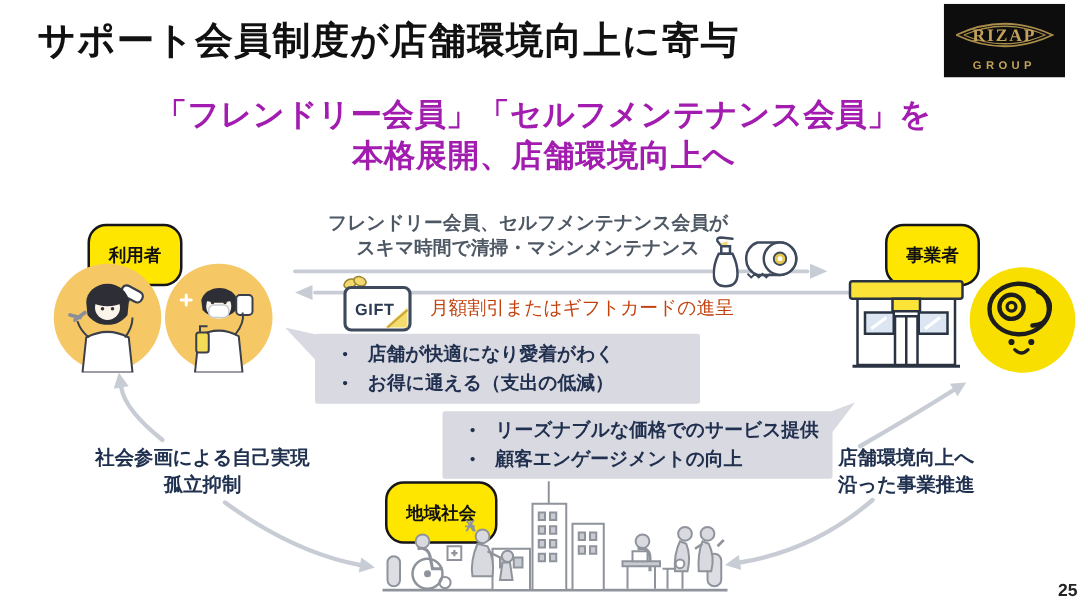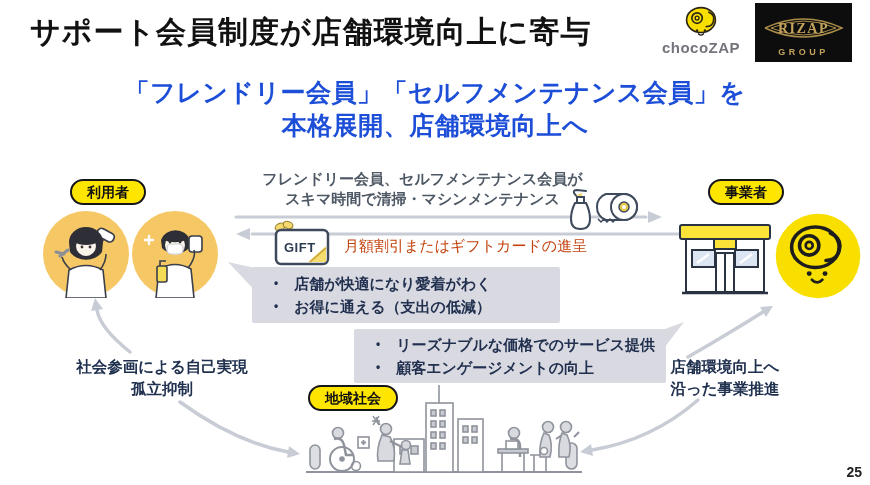--- a/index.html
+++ b/index.html
@@ -6,25 +6,25 @@
   .slide{
     position:relative;width:870px;height:485px;background:#ffffff;overflow:hidden;
     font-family:"Liberation Sans",sans-serif;
   }
   .abs{position:absolute;}
   .title{
     left:30px;top:12px;font-size:30px;font-weight:900;color:#111;letter-spacing:1px;white-space:nowrap;
   }
   .subtitle{
     left:0;top:76px;width:870px;text-align:center;font-size:25px;line-height:33px;
-    font-weight:700;color:#1d4ed8;letter-spacing:0.5px;
+    font-weight:700;color:#a21caf;letter-spacing:0.5px;
   }
   .badge{
     background:#FFE600;border:2.5px solid #15151a;border-radius:15px;
-    font-size:14px;font-weight:700;color:#111;padding:2px 15px;line-height:18px;white-space:nowrap;
+    font-size:14px;font-weight:700;color:#111;padding:14px 15px;line-height:18px;white-space:nowrap;
   }
   .flow-text{
     left:235px;top:169px;width:375px;text-align:center;font-size:15px;line-height:20px;
     color:#4E5864;font-weight:700;
   }
   .gift-text{
     left:344px;top:237px;font-size:15px;color:#c2410c;font-weight:500;white-space:nowrap;
   }
   .bubble{
     background:#D9D9E2;border-radius:2px;color:#21304E;font-weight:700;font-size:15px;
@@ -68,32 +68,20 @@
       <polygon points="580,452 591,444 593,456"></polygon>
     </g>
     <g fill="#D9D9E2">
       <polygon points="228,262 268,271 258,294"></polygon>
       <polygon points="684,322 646,336 658,356"></polygon>
     </g>
   </svg>
 
   <div class="abs title">サポート会員制度が店舗環境向上に寄与</div>
 
-  <div class="abs choco-logo">
-    <svg width="40" height="38" viewBox="0 0 60 58" style="margin:0 auto">
-      <ellipse cx="30" cy="26" rx="22" ry="19" fill="#F8DF00" stroke="#2b2414" stroke-width="2.5"></ellipse>
-      <circle cx="24" cy="23" r="8" fill="none" stroke="#2b2414" stroke-width="2.5"></circle>
-      <circle cx="24" cy="23" r="3" fill="none" stroke="#2b2414" stroke-width="2"></circle>
-      <path d="M 42,14 q 10,4 7,14 q -2,8 -11,8" fill="none" stroke="#2b2414" stroke-width="2.5" stroke-linecap="round"></path>
-      <circle cx="24" cy="42" r="1.8" fill="#2b2414"></circle>
-      <circle cx="36" cy="42" r="1.8" fill="#2b2414"></circle>
-      <path d="M 26,47 q 4,4 8,0" fill="none" stroke="#2b2414" stroke-width="2" stroke-linecap="round"></path>
-    </svg>
-    <div class="choco-word">chocoZAP</div>
-  </div>
 
   <div class="abs" style="left:755px;top:3px">
     <svg width="97" height="59" viewBox="0 0 97 59">
       <rect x="0" y="0" width="97" height="59" fill="#0d0d0d"></rect>
       <path d="M 10,25 Q 48.5,7 87,25 Q 48.5,43 10,25" fill="none" stroke="#A98C4A" stroke-width="1.4"></path>
       <path d="M 16,25 Q 48.5,11 81,25 Q 48.5,39 16,25" fill="none" stroke="#A98C4A" stroke-width="1"></path>
       <text x="48.5" y="30" text-anchor="middle" font-family="Liberation Serif, serif" font-size="14" font-weight="bold" letter-spacing="1.5" fill="#C3A35B">RIZAP</text>
       <text x="48.5" y="52" text-anchor="middle" font-family="Liberation Sans, sans-serif" font-size="9" font-weight="bold" letter-spacing="3.5" fill="#C3A35B">GROUP</text>
     </svg>
   </div>

